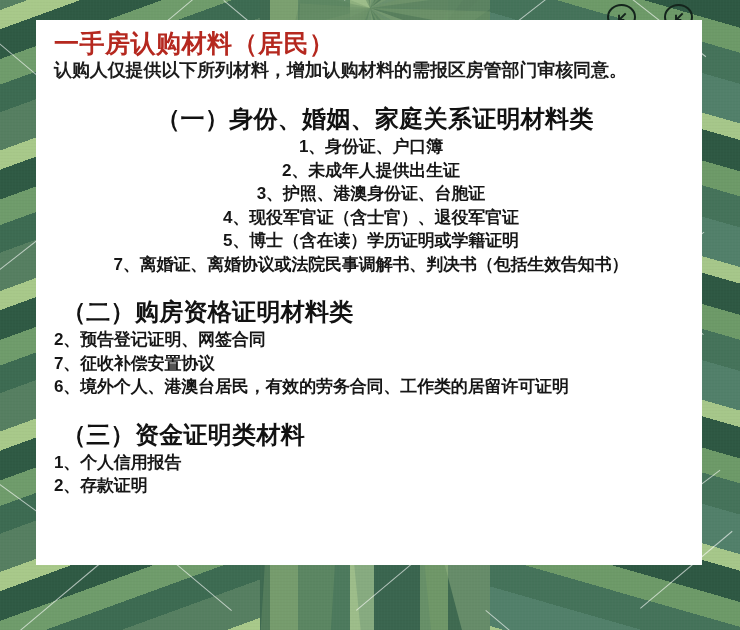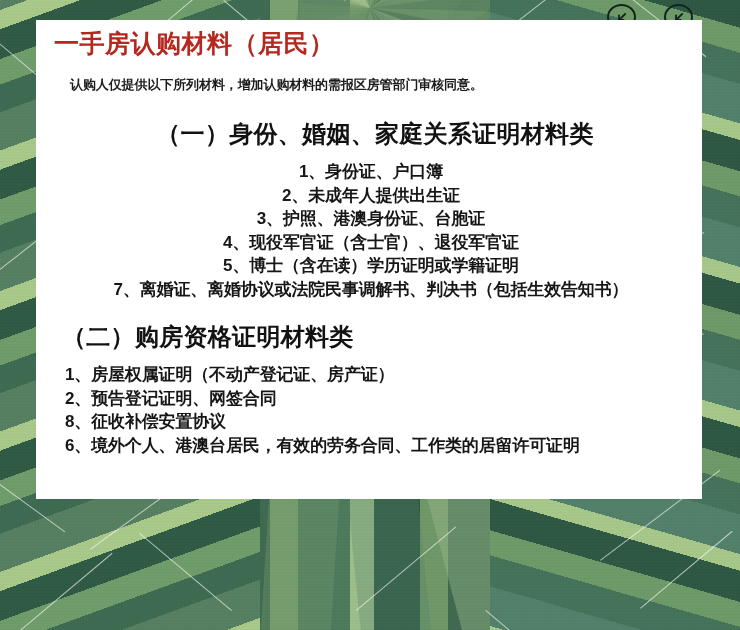--- a/index.html
+++ b/index.html
@@ -126,64 +126,64 @@
   .badge svg { display: block; }
   #badge-1 { left: 607px; top: 4px; }
   #badge-2 { left: 664px; top: 4px; }
 
   
   #card {
     position: absolute;
     left: 36px;
     top: 20px;
     width: 666px;
-    height: 479px;
+    height: 545px;
     background: #ffffff;
     box-sizing: border-box;
     padding: 8px 14px 0 18px;
   }
 
   .doc-title {
     color: #b5281f;
     font-size: 25px;
     font-weight: bold;
     line-height: 30px;
     letter-spacing: .5px;
     margin: 0 0 1px 0;
     white-space: nowrap;
   }
 
   .doc-subtitle {
     color: #1c1c1c;
-    font-size: 13px;
+    font-size: 18px;
     font-weight: bold;
     line-height: 22px;
     letter-spacing: -.1px;
-    margin: 16px;
+    margin: 0;
     white-space: nowrap;
   }
 
   .section {
     margin-top: 20px;
   }
   .section:first-of-type { margin-top: 22px; text-align: center; }
 
   .section-heading {
     color: #121212;
     font-size: 24px;
     font-weight: bold;
     line-height: 31px;
     margin: 0 0 1px 8px;
     letter-spacing: .3px;
     white-space: nowrap;
   }
 
   .item-list {
     list-style: none;
-    margin: 11px;
+    margin: 0;
     padding: 0;
   }
   .item {
     color: #161616;
     font-size: 17px;
     font-weight: bold;
     line-height: 23.5px;
     letter-spacing: -.15px;
     white-space: nowrap;
   }
@@ -273,22 +273,28 @@
             <li class="item">2、未成年人提供出生证</li>
             <li class="item">3、护照、港澳身份证、台胞证</li>
             <li class="item">4、现役军官证（含士官）、退役军官证</li>
             <li class="item">5、博士（含在读）学历证明或学籍证明</li>
             <li class="item">7、离婚证、离婚协议或法院民事调解书、判决书（包括生效告知书）</li>
           </ul>
         </div>
         <div class="section">
           <div class="section-heading">（二）购房资格证明材料类</div>
           <ul class="item-list">
-            <li class="item">1、房屋权属证明（不动产登记证、房产证）</li>
             <li class="item">2、预告登记证明、网签合同</li>
-            <li class="item">8、征收补偿安置协议</li>
+            <li class="item">7、征收补偿安置协议</li>
             <li class="item">6、境外个人、港澳台居民，有效的劳务合同、工作类的居留许可证明</li>
           </ul>
         </div>
+        <div class="section">
+          <div class="section-heading">（三）资金证明类材料</div>
+          <ul class="item-list">
+            <li class="item">1、个人信用报告</li>
+            <li class="item">2、存款证明</li>
+          </ul>
+        </div>
       </div>
 
   </div>
 </div>
 
 </body></html>

